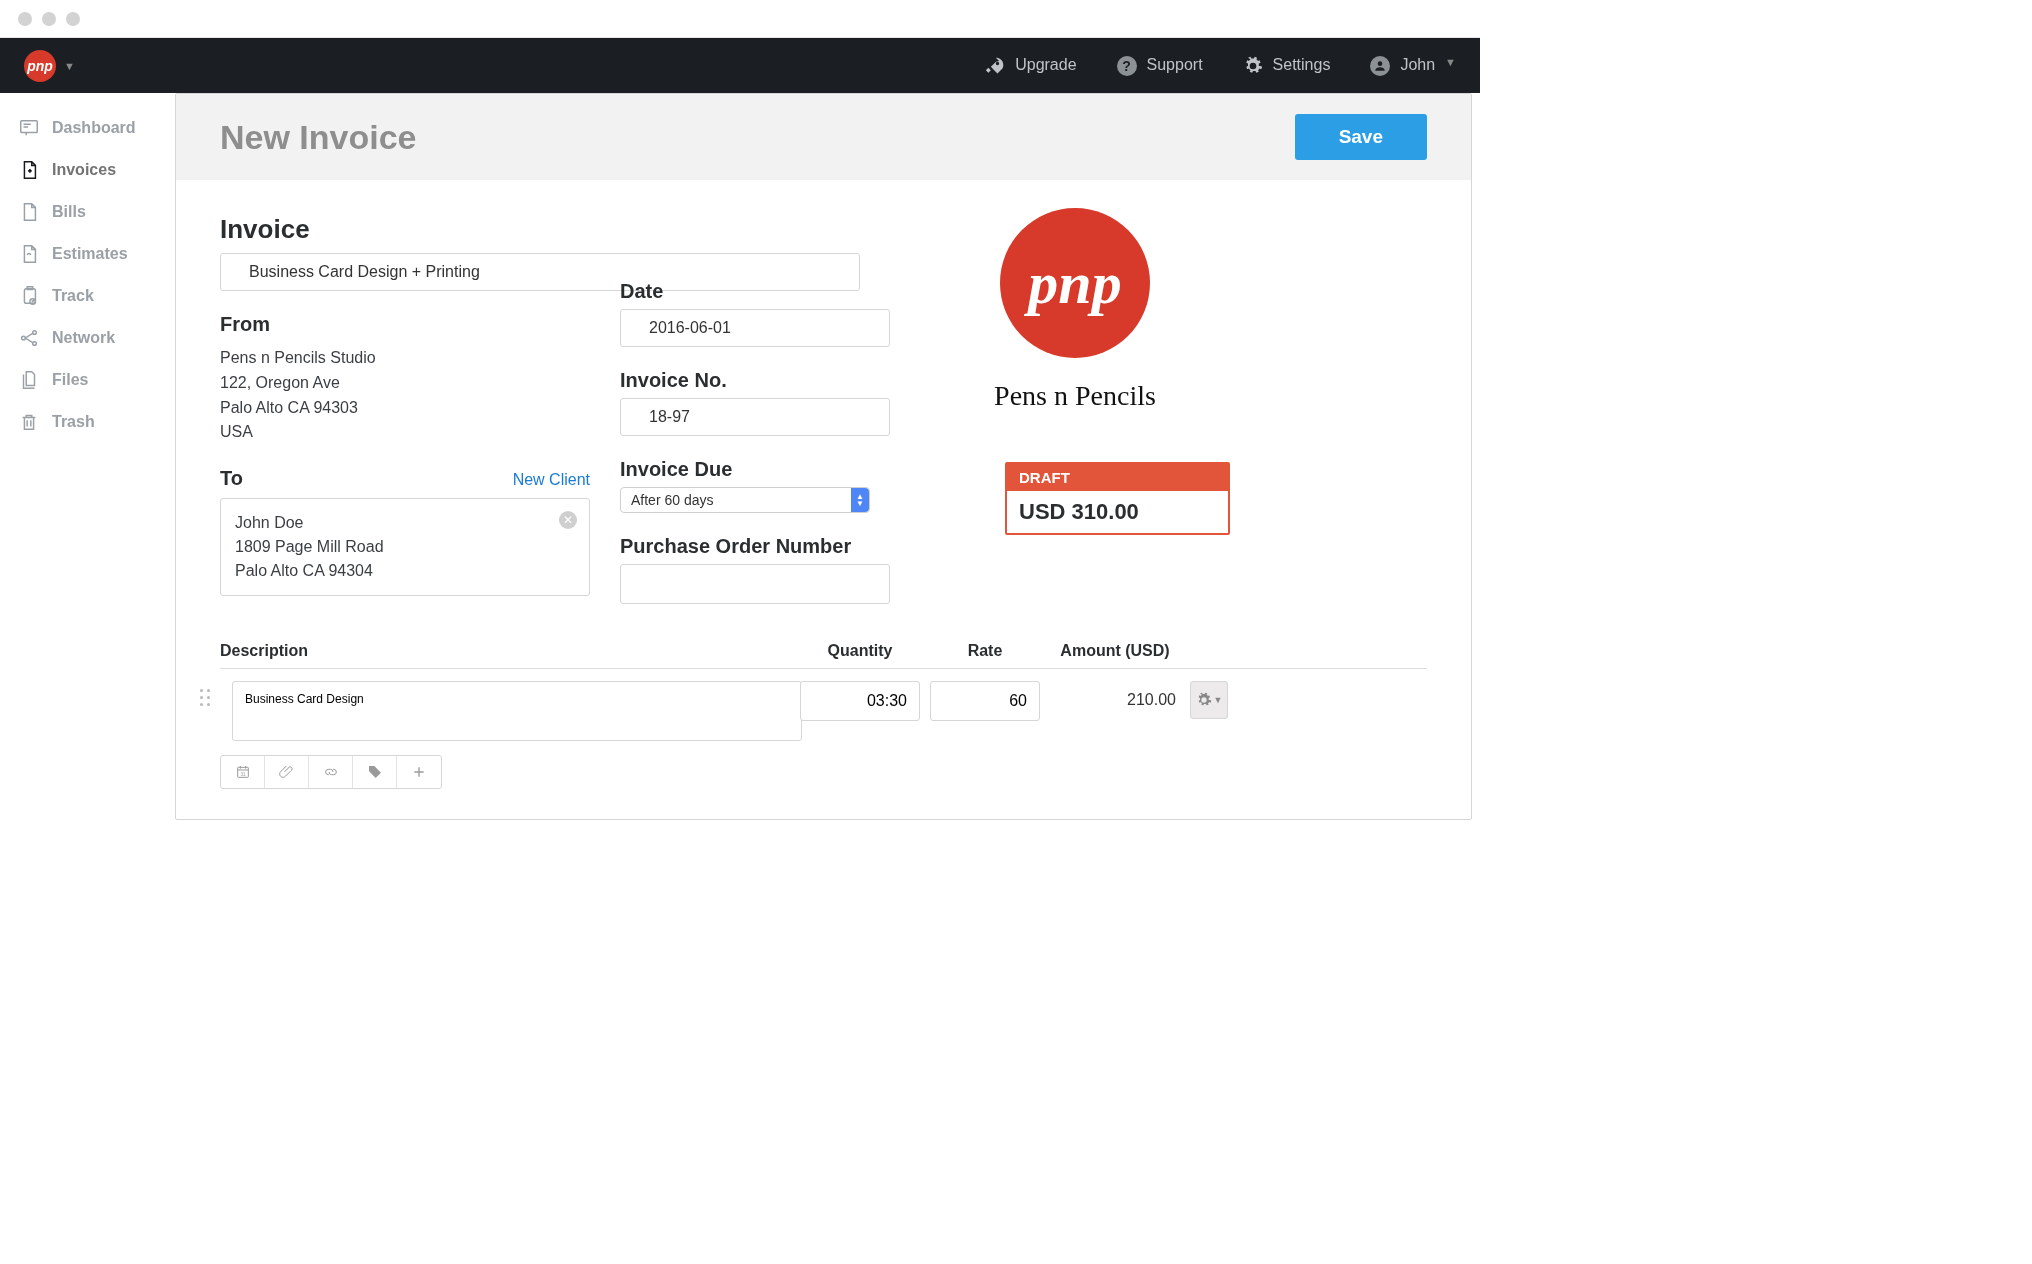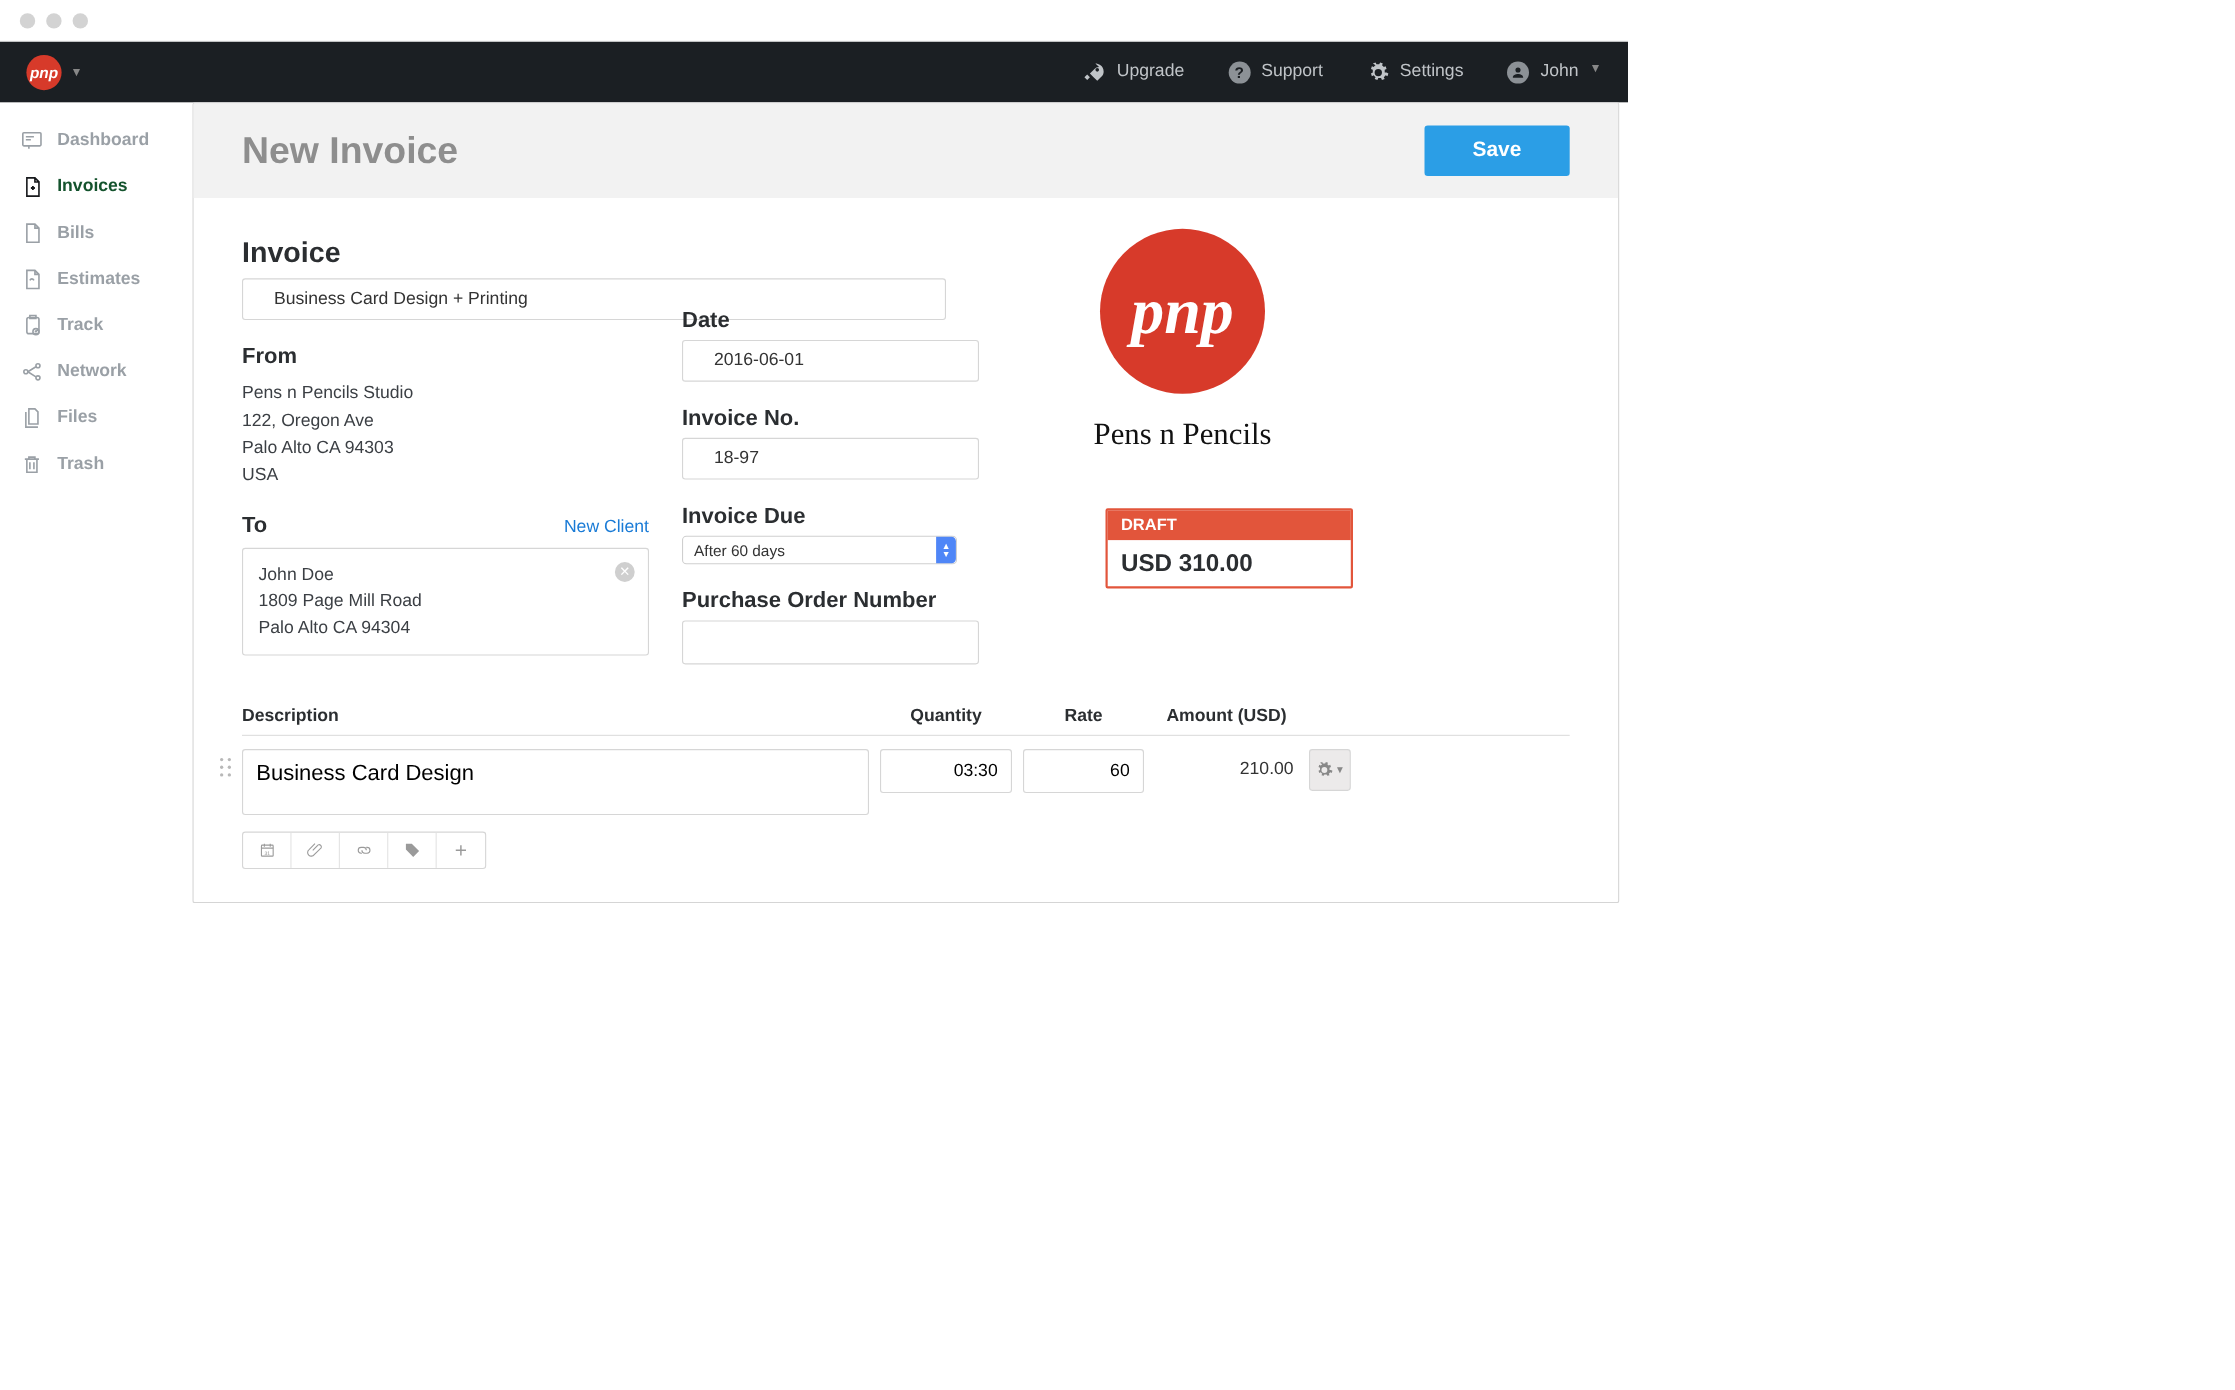--- a/index.html
+++ b/index.html
@@ -9,21 +9,21 @@
 .traffic-dot { width: 14px; height: 14px; border-radius: 50%; background: #d3d3d3; }
 .topnav { height: 55px; background: #1b1f23; display: flex; align-items: center; color: #c0c4c8; padding: 0 24px; gap: 40px; }
 .topnav .brand { display: flex; align-items: center; gap: 8px; margin-right: auto; }
 .topnav .brand-badge { width: 32px; height: 32px; border-radius: 50%; background: #d73a2a; display: flex; align-items: center; justify-content: center; color: #fff; font-style: italic; font-weight: 700; font-size: 14px; }
 .topnav .chev { font-size: 11px; color: #888; }
 .topnav .nav-item { display: flex; align-items: flex-start; gap: 10px; font-size: 16px; cursor: pointer; }
 .topnav svg { width: 20px; height: 20px; fill: #c0c4c8; }
 .layout { display: flex; }
 .sidebar { width: 175px; padding: 14px 0 0 10px; }
 .sidebar-item { display: flex; align-items: center; gap: 12px; padding: 10px 8px; color: #9aa0a6; font-size: 16px; font-weight: 600; cursor: pointer; }
-.sidebar-item.active { color: #14532d; }
+.sidebar-item.active { color: #737373; }
 .sidebar-item svg { width: 22px; height: 22px; stroke: #9aa0a6; fill: none; stroke-width: 1.6; }
 .sidebar-item.active svg { stroke: #17191c; }
 .content { flex: 1; padding: 0 8px 0 0; }
 .panel { border: 1px solid #d5d5d5; border-radius: 2px; }
 .panel-header { background: #f2f2f2; padding: 20px 44px; display: flex; align-items: center; }
 .panel-header h1 { color: #8e8e8e; font-size: 34px; font-weight: 600; }
 .save-btn { margin-left: auto; background: #2b9ee6; color: #fff; border: none; padding: 12px 44px; font-size: 19px; font-weight: 600; border-radius: 3px; cursor: pointer; }
 .panel-body { padding: 34px 44px 30px 44px; display: grid; grid-template-columns: 370px 270px 310px; column-gap: 30px; }
 .colA, .colB, .colC { display: flex; flex-direction: column; }
 h2.section { font-size: 26px; font-weight: 700; color: #2b2e31; margin-bottom: 8px; }
@@ -45,21 +45,21 @@
 .brand-name { margin-top: 22px; font-size: 28px; font-family: Georgia, 'Times New Roman', serif; color: #111; }
 .status-box { border: 2px solid #e2553b; border-radius: 2px; margin-top: 50px; align-self: flex-end; width: 225px; }
 .status-head { background: #e2553b; color: #fff; padding: 5px 12px; font-weight: 700; font-size: 15px; }
 .status-amount { padding: 8px 12px; font-size: 22px; font-weight: 700; color: #2b2e31; }
 .items-area { padding: 0 44px 30px 44px; }
 .items-head { display: grid; grid-template-columns: 570px 120px 110px 130px 40px; column-gap: 10px; border-bottom: 1px solid #ddd; padding: 8px 0; font-size: 16px; font-weight: 700; color: #2b2e31; }
 .items-head .h-qty, .items-head .h-rate, .items-head .h-amt { text-align: center; }
 .items-row { display: grid; grid-template-columns: 570px 120px 110px 130px 40px; column-gap: 10px; align-items: start; padding-top: 12px; position: relative; }
 .grip { position: absolute; left: -20px; top: 20px; color: #b8b8b8; display: grid; grid-template-columns: 4px 4px; grid-template-rows: 4px 4px 4px; gap: 3px; }
 .grip span { width: 3px; height: 3px; background: #b8b8b8; border-radius: 50%; }
-.desc-box textarea { width: 100%; height: 60px; border: 1px solid #d6d6d6; border-radius: 3px; padding: 10px 12px; font-size: 20px; font-family: inherit; resize: none; }
+.desc-box textarea { width: 100%; height: 60px; border: 1px solid #d6d6d6; border-radius: 3px; padding: 10px 12px; font-size: 12px; font-family: inherit; resize: none; margin-left: 12px; }
 .num-input { width: 100%; height: 40px; border: 1px solid #d6d6d6; border-radius: 3px; text-align: right; padding: 8px 12px; font-size: 16px; }
 .amt-cell { text-align: right; padding: 10px 4px 0 0; font-size: 16px; }
 .gear-btn { width: 38px; height: 38px; background: #eceaea; border: 1px solid #d6d6d6; border-radius: 3px; display: flex; align-items: center; justify-content: center; cursor: pointer; }
 .gear-btn svg { width: 16px; height: 16px; fill: #888; }
 .mini-toolbar { display: flex; border: 1px solid #d6d6d6; border-radius: 3px; width: fit-content; margin-top: 10px; }
 .mini-toolbar .mt-btn { width: 44px; height: 32px; display: flex; align-items: center; justify-content: center; cursor: pointer; border-right: 1px solid #e3e3e3; color: #9a9a9a; }
 .mini-toolbar .mt-btn:last-child { border-right: none; }
 .mini-toolbar svg { width: 16px; height: 16px; fill: #9a9a9a; }
 .avatar { width:20px; height:20px; border-radius:50%; background:#8c9196; display:flex; align-items:center; justify-content:center; }
 .avatar svg { width:14px; height:14px; fill:#1b1f23; }

